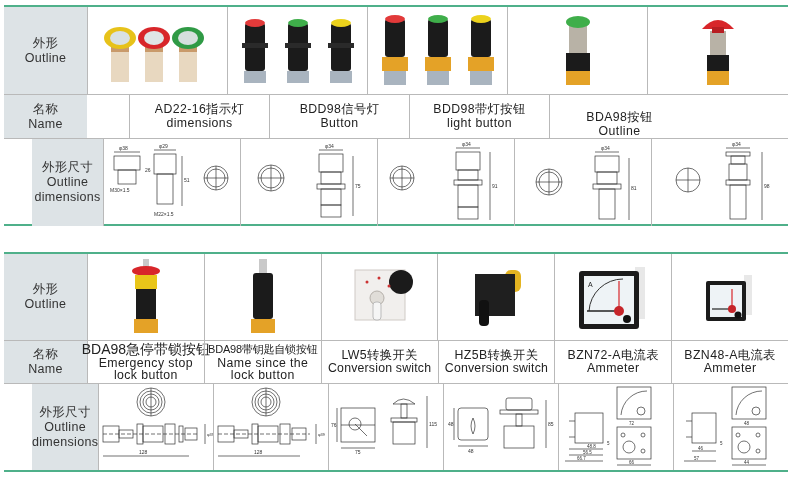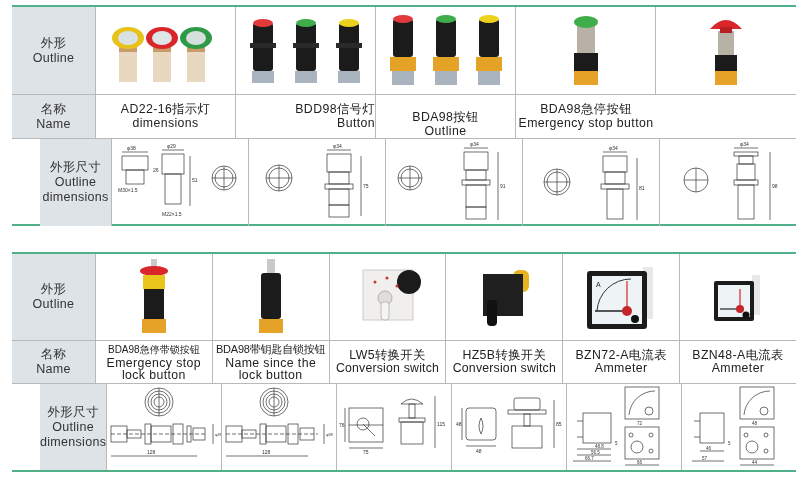--- a/index.html
+++ b/index.html
@@ -1,19 +1,19 @@
 <!DOCTYPE html>
 <html><head>
 <meta charset="utf-8">
 <style>
   * { box-sizing: border-box; margin: 0; padding: 0; }
   html, body { width: 801px; height: 482px; background: #ffffff; overflow: hidden; }
   body { font-family: "Liberation Sans", "DejaVu Sans", sans-serif; color: #222; position: relative; }
 
-  .tbl { position: absolute; left: 12px; width: 784px; border-top: 2px solid #4fb08a; border-bottom: 2px solid #4fb08a; }
+  .tbl { position: absolute; left: 4px; width: 784px; border-top: 2px solid #4fb08a; border-bottom: 2px solid #4fb08a; }
   #t1 { top: 5px; height: 221px; }
   #t2 { top: 252px; height: 220px; }
 
   .row { position: absolute; left: 0; width: 784px; display: flex; border-bottom: 1px solid #b9b9b9; }
   .row.last { border-bottom: none; padding-left: 28px; }
   .lab { width: 83px; height: 100%; background: #dde3e6; display: flex; flex-direction: column; align-items: center; justify-content: center; font-size: 12.5px; line-height: 15px; color: #333; text-align: center; letter-spacing: 0.3px; }
   .cell { height: 100%; border-left: 1px solid #b9b9b9; display: flex; align-items: center; justify-content: center; flex-direction: column; text-align: center; }
   .cell .nm { font-size: 12.3px; line-height: 13.5px; color: #222; letter-spacing: 0.4px; white-space: nowrap; }
   .cell svg { display: block; }
 </style>
@@ -115,35 +115,35 @@
           <rect x="14" y="14" width="12" height="6" fill="#b81e22"></rect>
       </svg>
     </div>
   </div>
 
   <div class="row" style="top:88px;height:44px;">
     <div class="lab">
       <span>名称</span>
       <span>Name</span>
     </div>
-    <div class="cell" style="width:140px;">
+    <div class="cell" style="width:140px;margin-left:42px;">
       <span class="nm">AD22-16指示灯</span>
       <span class="nm">dimensions</span>
     </div>
-    <div class="cell" style="width:140px;align-items:flex-end;">
+    <div class="cell" style="width:140px;">
       <span class="nm">BDD98信号灯</span>
       <span class="nm">Button</span>
+    </div>
+    <div class="cell" style="width:140px;">
+      <span class="nm">BDD98带灯按钮</span>
+      <span class="nm">light button</span>
     </div>
     <div class="cell" style="width:140px;justify-content:flex-end;">
       <span class="nm">BDA98按钮</span>
       <span class="nm">Outline</span>
-    </div>
-    <div class="cell" style="width:141px;">
-      <span class="nm">BDA98急停按钮</span>
-      <span class="nm">Emergency stop button</span>
     </div>
   </div>
 
   <div class="row last" style="top:132px;height:87px;">
     <div class="lab">
       <span>外形尺寸</span>
       <span>Outline</span>
       <span>dimensions</span>
     </div>
 
@@ -307,21 +307,21 @@
       </svg>
     </div>
   </div>
 
   <div class="row" style="top:87px;height:43px;">
     <div class="lab">
       <span>名称</span>
       <span>Name</span>
     </div>
     <div class="cell" style="width:117px;">
-      <span class="nm" style="font-size:10px;letter-spacing:0;">BDA98急停带锁按钮</span>
+      <span class="nm" style="font-size:14px;letter-spacing:0;">BDA98急停带锁按钮</span>
       <span class="nm" style="line-height:12px;text-align:right;">Emergency stop</span>
       <span class="nm" style="line-height:12px;">lock button</span>
     </div>
     <div class="cell" style="width:117px;">
       <span class="nm" style="font-size:11px;letter-spacing:-0.2px;">BDA98带钥匙自锁按钮</span>
       <span class="nm" style="line-height:12px;">Name since the</span>
       <span class="nm" style="line-height:12px;">lock button</span>
     </div>
     <div class="cell" style="width:117px;">
       <span class="nm">LW5转换开关</span>

